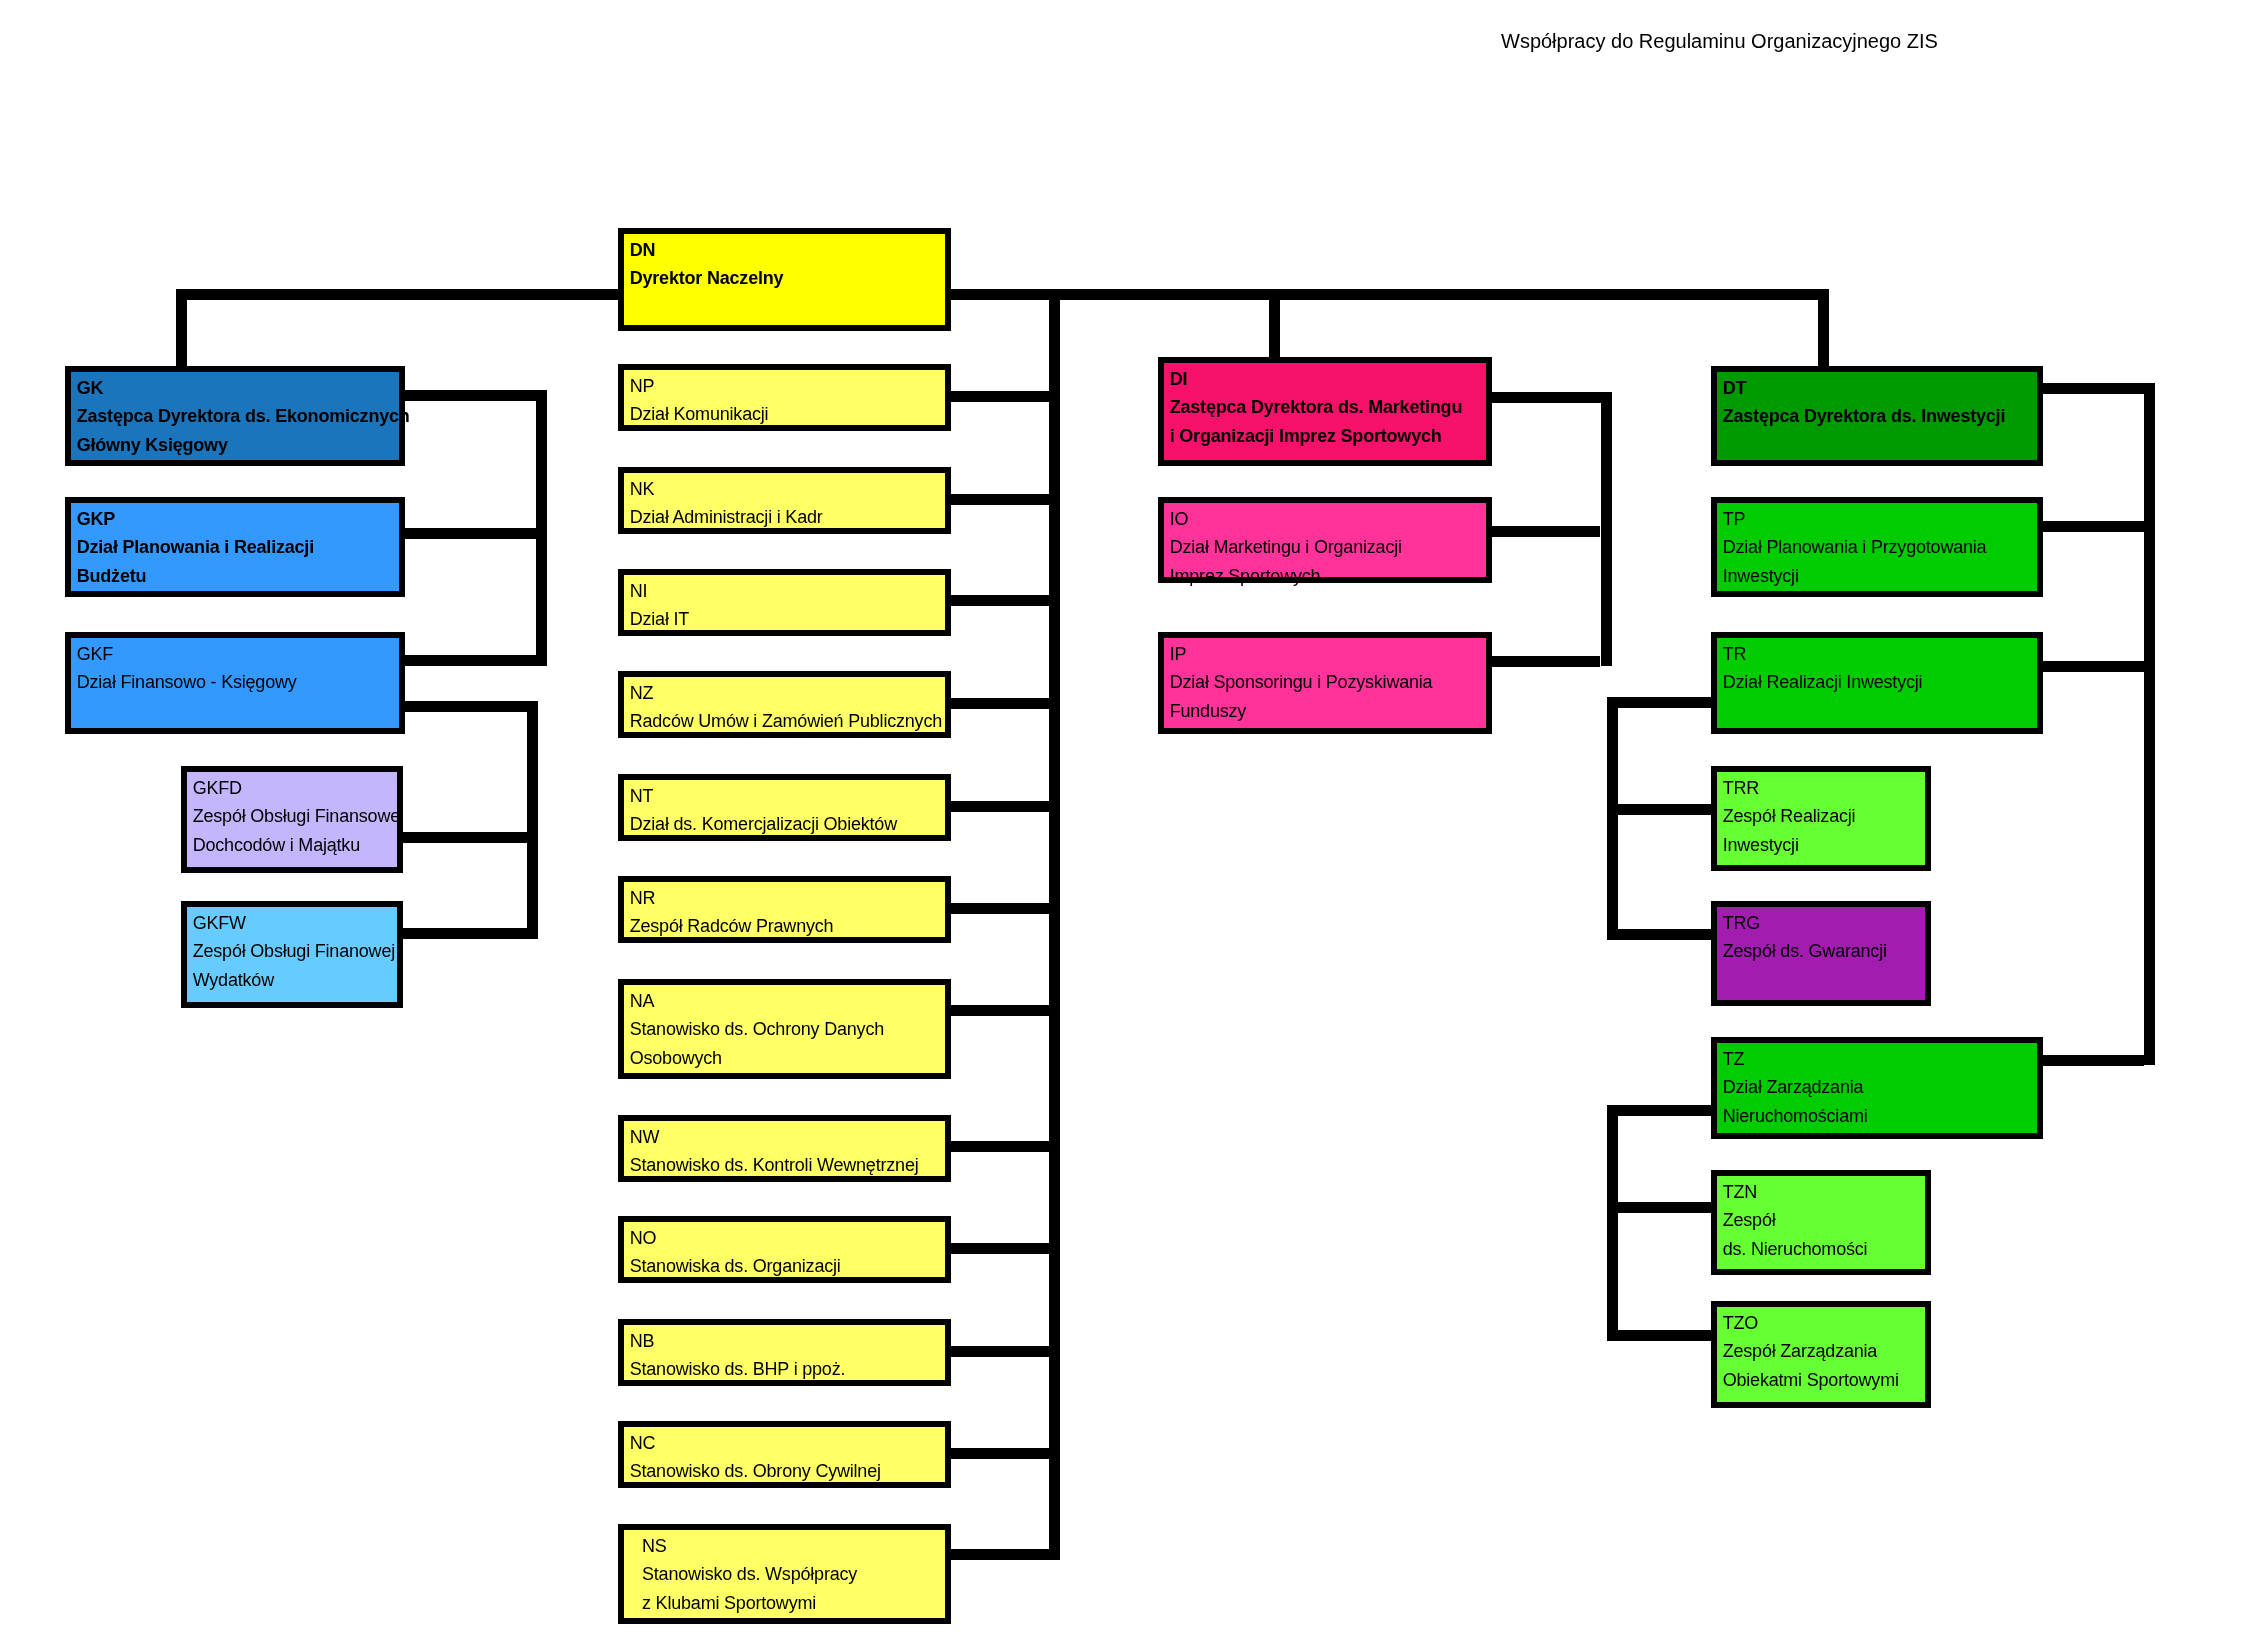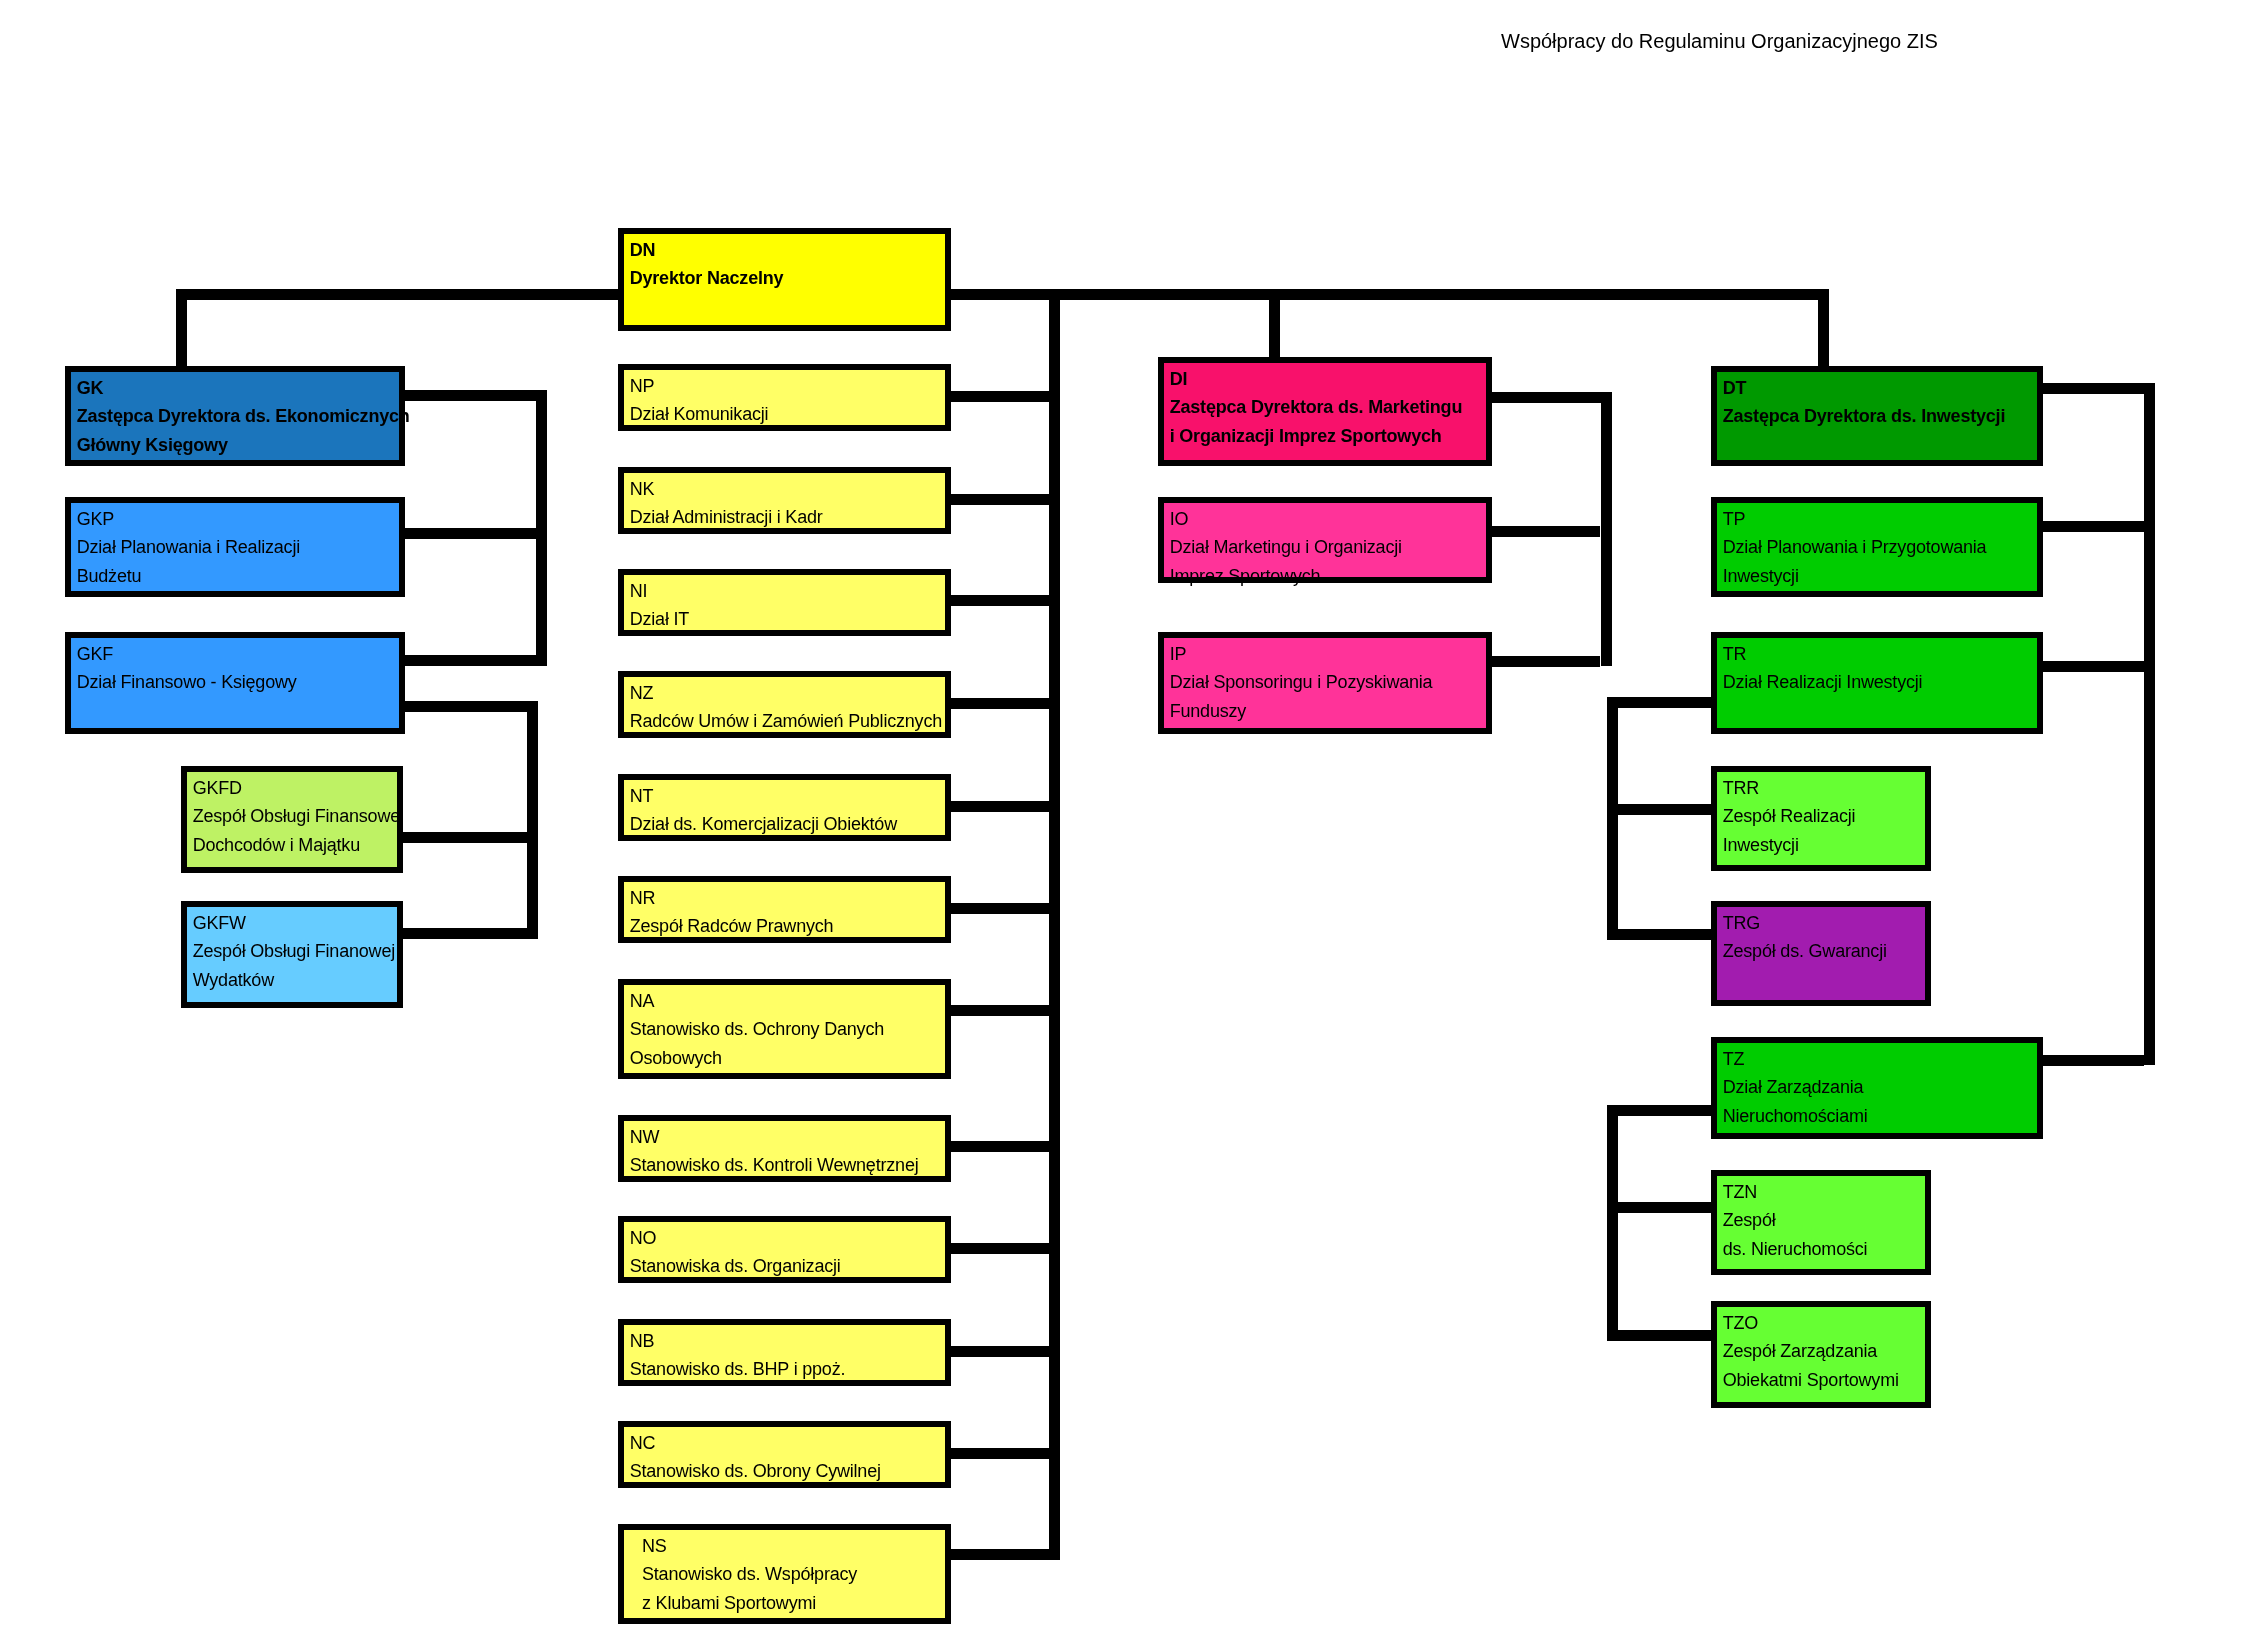--- a/index.html
+++ b/index.html
@@ -68,30 +68,30 @@
   <div id="boxes">
       <div class="orgbox bold" style="left: 618px; top: 228px; width: 333px; height: 103px; background: rgb(255, 255, 0); border-color: rgb(0, 0, 0);">
         <div class="bline">DN</div>
         <div class="bline">Dyrektor Naczelny</div>
       </div>
       <div class="orgbox bold" style="left: 65px; top: 366px; width: 340px; height: 100px; background: rgb(27, 117, 188); border-color: rgb(0, 0, 0);">
         <div class="bline">GK</div>
         <div class="bline">Zastępca Dyrektora ds. Ekonomicznych</div>
         <div class="bline">Główny Księgowy</div>
       </div>
-      <div class="orgbox" style="left: 65px; top: 497px; width: 340px; height: 100px; background: rgb(51, 153, 255); border-color: rgb(0, 0, 0);">
+      <div class="orgbox" style="left: 65px; top: 497px; width: 340px; height: 100px; background: rgb(51, 153, 255); border-color: rgb(0, 0, 0); font-weight: bold;">
         <div class="bline">GKP</div>
         <div class="bline">Dział Planowania i Realizacji</div>
         <div class="bline">Budżetu</div>
       </div>
       <div class="orgbox" style="left: 65px; top: 632px; width: 340px; height: 102px; background: rgb(51, 153, 255); border-color: rgb(0, 0, 0);">
         <div class="bline">GKF</div>
         <div class="bline">Dział Finansowo - Księgowy</div>
       </div>
-      <div class="orgbox" style="left: 181px; top: 766px; width: 222px; height: 107px; background: #bef264; border-color: rgb(0, 0, 0);">
+      <div class="orgbox" style="left: 181px; top: 766px; width: 222px; height: 107px; background: #c4b5fd; border-color: rgb(0, 0, 0);">
         <div class="bline">GKFD</div>
         <div class="bline">Zespół Obsługi Finansowej</div>
         <div class="bline">Dochcodów i Majątku</div>
       </div>
       <div class="orgbox" style="left: 181px; top: 901px; width: 222px; height: 107px; background: rgb(102, 204, 255); border-color: rgb(0, 0, 0);">
         <div class="bline">GKFW</div>
         <div class="bline">Zespół Obsługi Finanowej</div>
         <div class="bline">Wydatków</div>
       </div>
       <div class="orgbox" style="left: 618px; top: 364px; width: 333px; height: 67px; background: rgb(255, 255, 102); border-color: rgb(0, 0, 0);">

